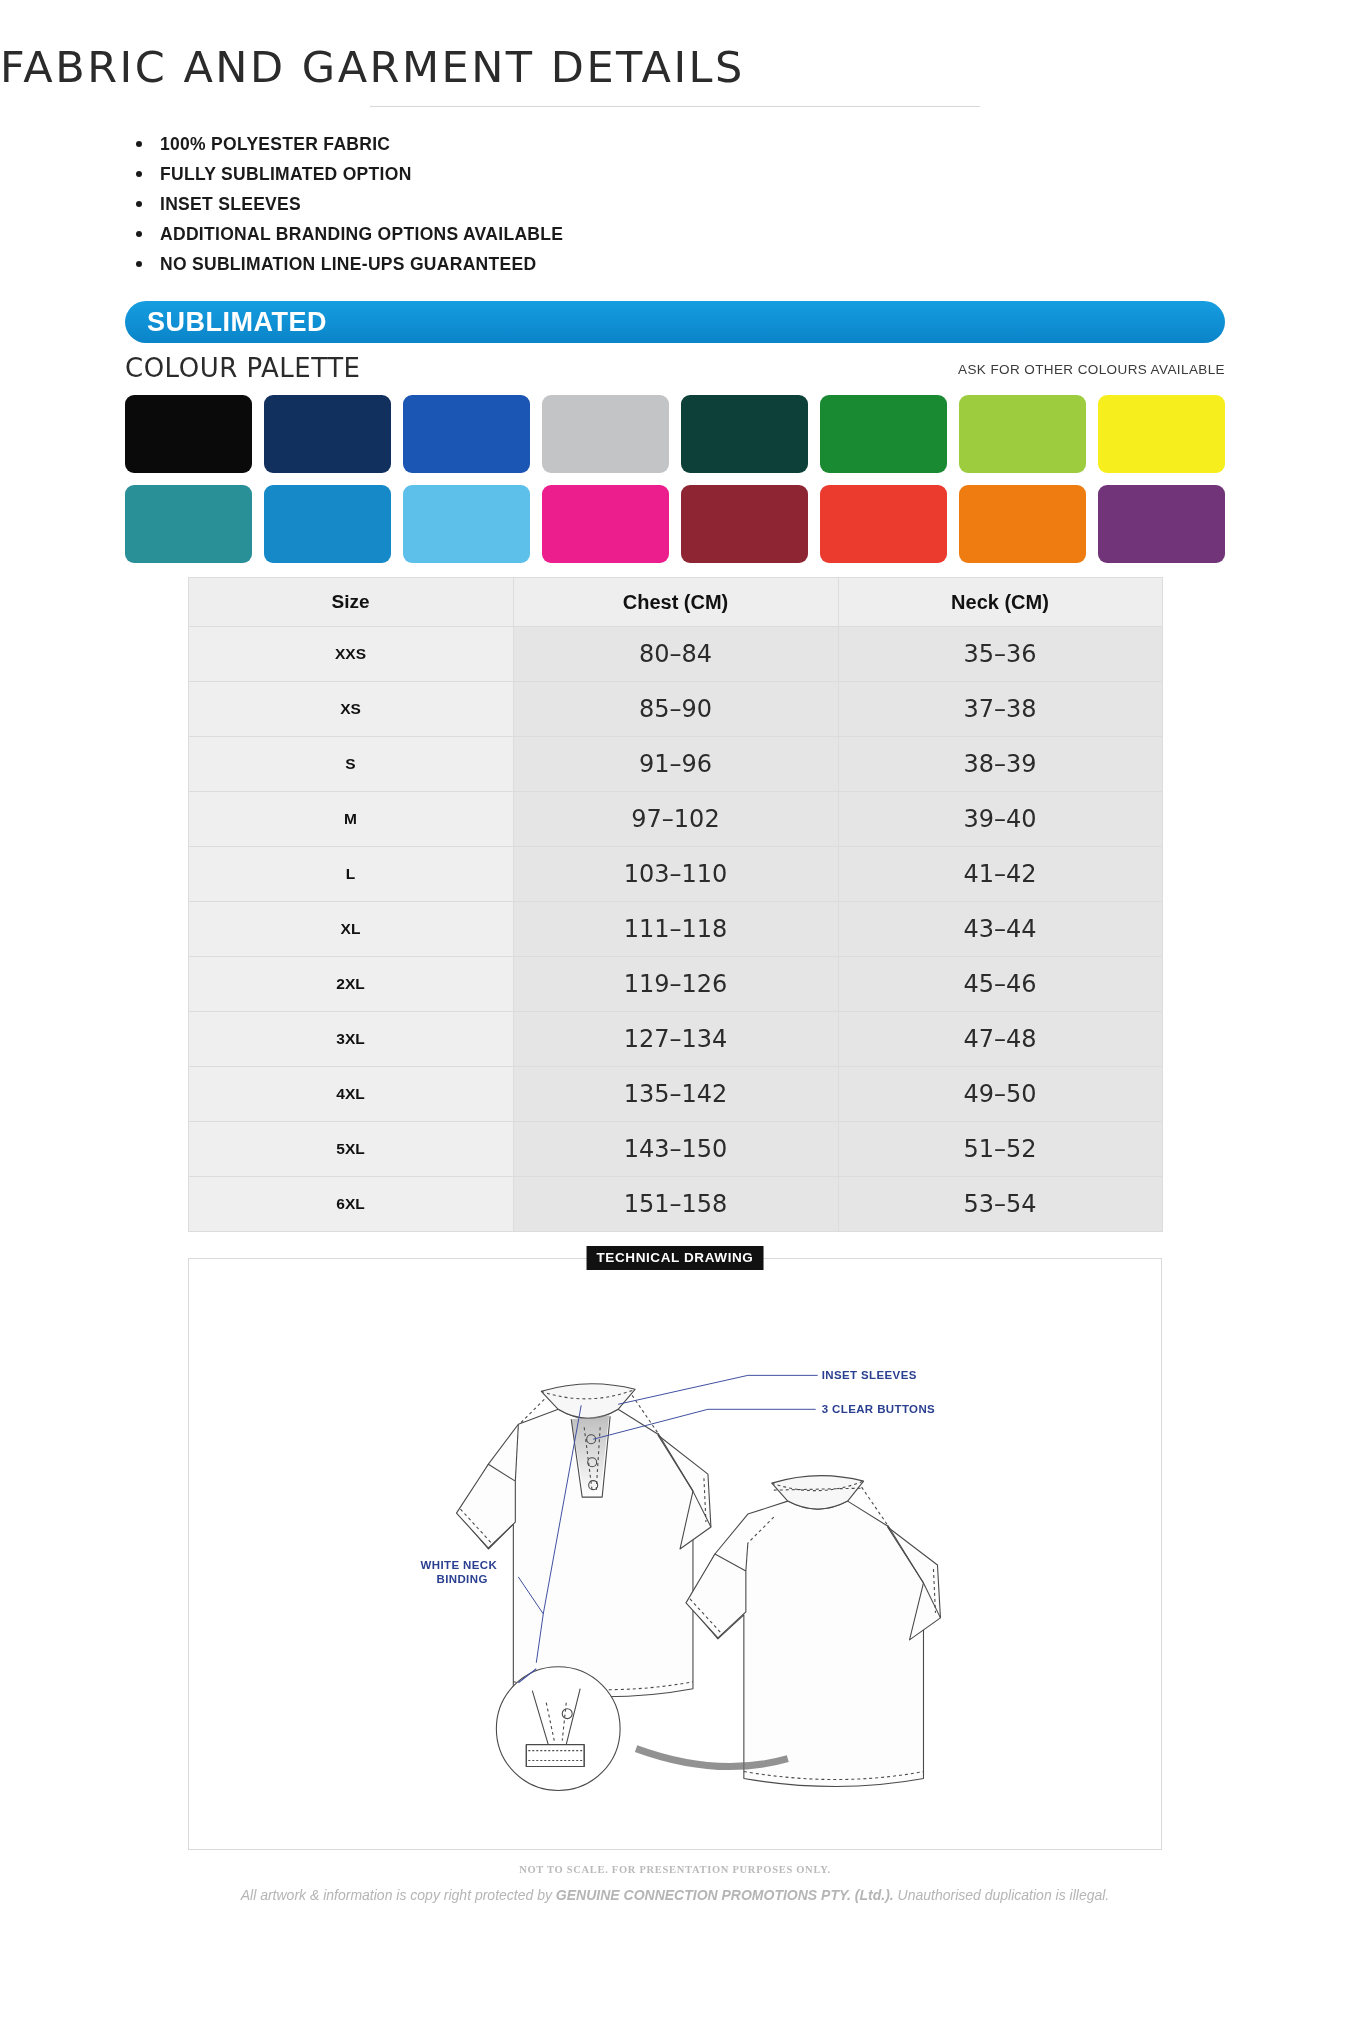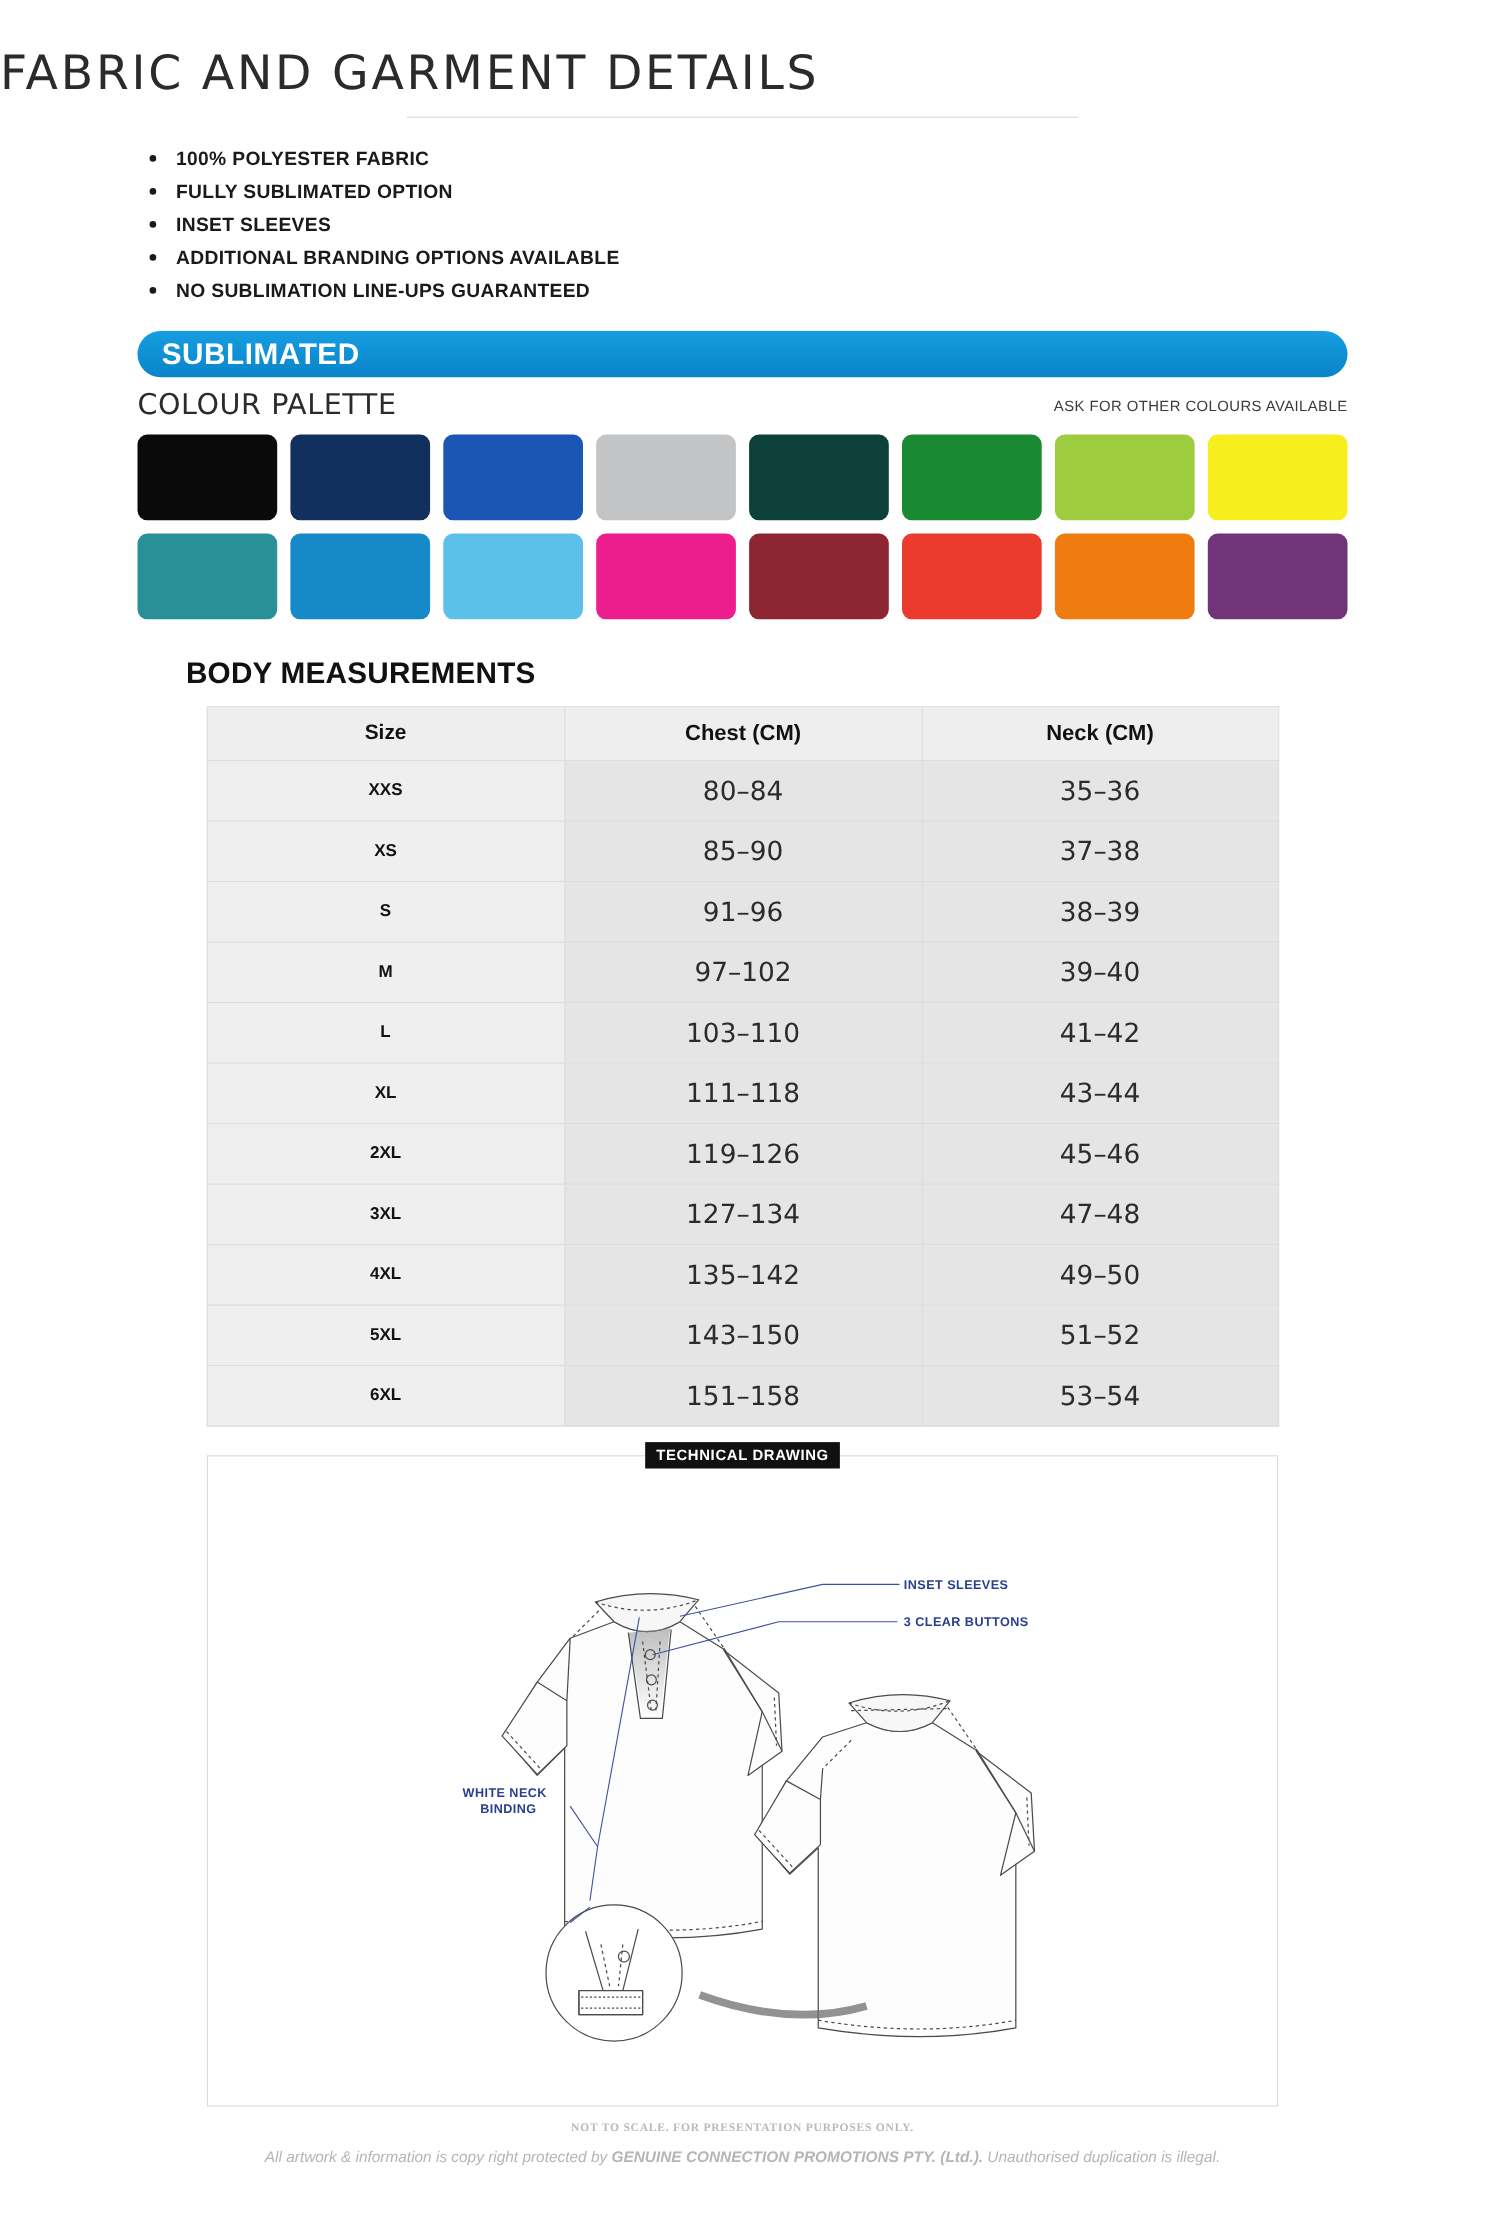--- a/index.html
+++ b/index.html
@@ -256,21 +256,20 @@
     <div class="swatch" id="sw-r2-0" style="background: rgb(42, 144, 152);"></div>
     <div class="swatch" id="sw-r2-1" style="background: rgb(22, 137, 200);"></div>
     <div class="swatch" id="sw-r2-2" style="background: rgb(92, 192, 234);"></div>
     <div class="swatch" id="sw-r2-3" style="background: rgb(236, 29, 141);"></div>
     <div class="swatch" id="sw-r2-4" style="background: rgb(142, 37, 50);"></div>
     <div class="swatch" id="sw-r2-5" style="background: rgb(234, 59, 46);"></div>
     <div class="swatch" id="sw-r2-6" style="background: rgb(239, 124, 17);"></div>
     <div class="swatch" id="sw-r2-7" style="background: rgb(113, 52, 121);"></div>
   </div>
 
-  <div class="bm-title">BODY MEASUREMENTS</div>
 
   <table class="measure">
     <colgroup>
         <col class="c1">
         <col class="c2">
         <col class="c3">
       </colgroup>
     <thead>
       <tr>
         <th class="size-col">Size</th>

